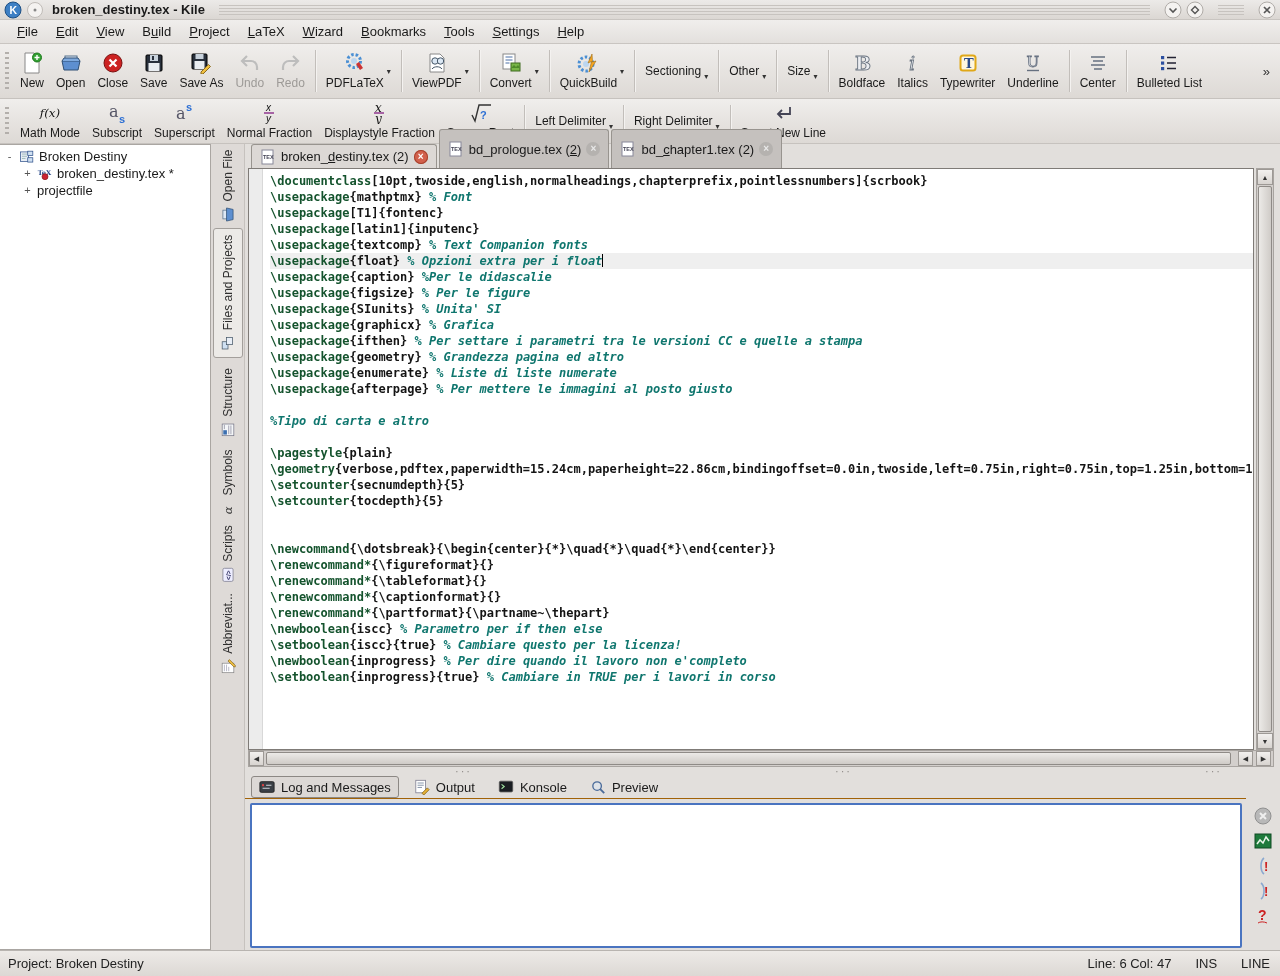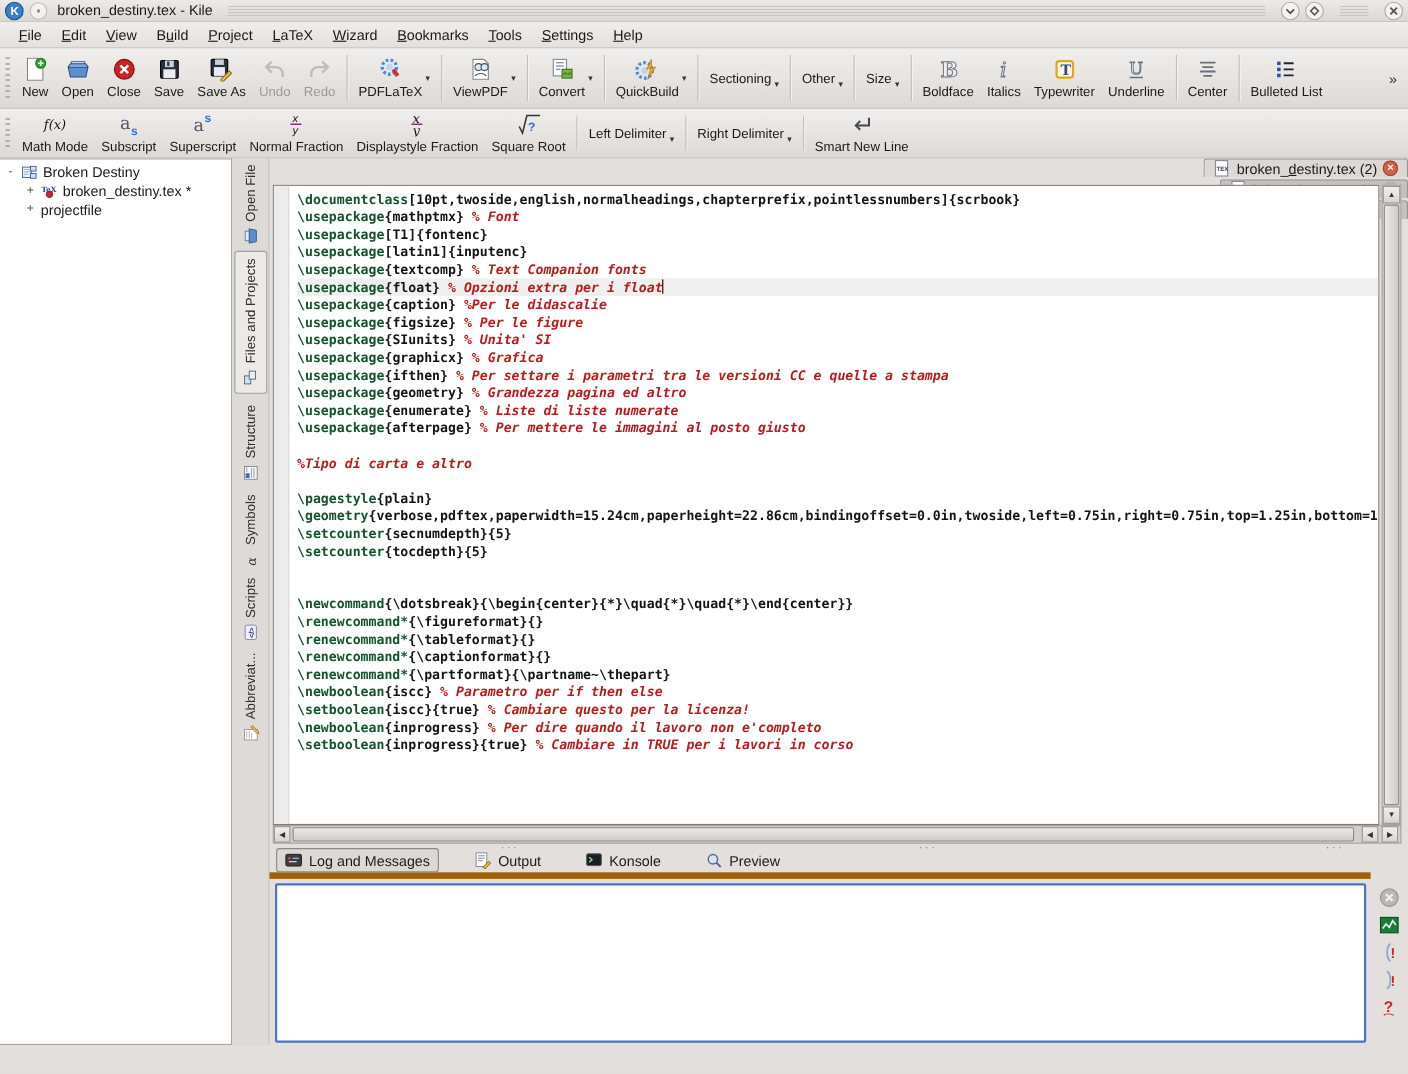--- a/index.html
+++ b/index.html
@@ -5,21 +5,21 @@
   * { box-sizing: border-box; }
   body { margin:0; width:1280px; height:976px; overflow:hidden;
          font-family:"Liberation Sans", sans-serif; font-size:13px; color:#1a1a1a;
          background:#e2dfdc; }
   .window { position:relative; width:1280px; height:976px; background:#e2dfdc; }
 
   
   .titlebar { position:absolute; left:0; top:0; width:1280px; height:20px;
               background:linear-gradient(#eceae8,#dbd7d3); display:flex; align-items:center;
               padding:0 4px; gap:4px; border-bottom:1px solid #c9c5c1; }
-  .wtitle { font-weight:normal; font-size:13px; margin-left:4px; white-space:nowrap; }
+  .wtitle { font-weight:bold; font-size:13px; margin-left:4px; white-space:nowrap; }
   .stripes { flex:1; height:10px; margin:0 10px;
              background:repeating-linear-gradient(to bottom,#c7c3bf 0 1px, rgba(0,0,0,0) 1px 3px); }
   .wbtn { width:18px; height:18px; flex:0 0 auto; cursor:default; }
   .wbtn svg { width:18px; height:18px; display:block; }
 
   
   .menubar { position:absolute; left:0; top:20px; width:1280px; height:24px;
              background:linear-gradient(#f0eeec,#e3e0dd); display:flex; align-items:center;
              padding-left:8px; border-bottom:1px solid #c9c5c1; }
   .mitem { padding:3px 9px; white-space:nowrap; }
@@ -54,59 +54,59 @@
   .exp { width:11px; text-align:center; font-size:11px; line-height:11px; color:#555; flex:0 0 auto; }
   .strip { position:absolute; left:211px; top:144px; width:34px; height:806px;
            background:#dedad7; border-right:1px solid #c6c2be; }
   .vtab { position:absolute; left:2px; width:30px; }
   .vtab.sel { background:#eceae7; border:1px solid #a39f9b; border-radius:3px; }
   .vrot { position:absolute; left:50%; top:50%; transform:translate(-50%,-50%) rotate(-90deg);
           display:flex; align-items:center; gap:5px; white-space:nowrap; font-size:12px; color:#2f2f2f; }
 
   
   .etabs { position:absolute; left:245px; top:144px; width:1035px; height:24px;
-           display:flex; align-items:flex-end; gap:2px; padding-left:6px;flex-direction:column; }
+           display:flex; align-items:flex-end; gap:2px; padding-left:6px; }
   .etab { height:39px; padding:0 8px; display:inline-flex; align-items:center; gap:5px;
           font-size:13px; background:#c5c1be; border:1px solid #98948f; border-bottom:none;
           border-radius:3px 3px 0 0; white-space:nowrap; }
   .etab.active { background:#dcd8d5; height:24px; }
   .etab u { text-decoration:underline; }
   .tclose { width:14px; height:14px; border-radius:50%; background:#b5b2af; color:#e9e9e9;
             font-size:10px; line-height:13px; text-align:center; font-weight:bold; }
   .tclose.red { background:#d2604c; color:#fff; box-shadow:inset 0 0 0 1px #a5402c; }
 
   .codeframe { position:absolute; left:248px; top:168px; width:1006px; height:582px;
                background:#fff; border:1px solid #7f7b77; }
   .iconborder { position:absolute; left:0; top:0; bottom:0; width:14px; background:#ececec;
                 border-right:1px solid #d8d8d8; }
   .code { position:absolute; left:15px; top:0; right:0; bottom:0; overflow:hidden;
           padding:4px 0 0 6px; font-family:"DejaVu Sans Mono", monospace; font-size:12px;
           font-weight:bold; line-height:16px; }
   .cl { height:16px; white-space:pre; }
   .cl.hl { background:#efefef; }
-  .k { color:#14532d; } .t { color:#141414; } .m { color:#b91c1c; font-style:italic; }
+  .k { color:#14532d; } .t { color:#141414; } .m { color:#0f766e; font-style:italic; }
   .caret { display:inline-block; width:1px; height:13px; background:#000; vertical-align:-2px; }
 
   .vscroll { position:absolute; left:1256px; top:168px; width:18px; height:582px;
              background:#d3cfcc; border:1px solid #a8a4a0; }
   .hscroll { position:absolute; left:248px; top:750px; width:1026px; height:17px;
              background:#d3cfcc; border:1px solid #a8a4a0; }
   .sarrow { position:absolute; background:linear-gradient(#f2f0ee,#d8d4d0); border:1px solid #9d9995;
             color:#333; font-size:7px; display:flex; align-items:center; justify-content:center; }
   .vthumb { position:absolute; left:1px; width:14px; background:linear-gradient(90deg,#eceae7,#cfcbc7);
             border:1px solid #8f8b87; border-radius:2px; }
   .hthumb { position:absolute; top:1px; height:13px; background:linear-gradient(#eceae7,#cfcbc7);
             border:1px solid #8f8b87; border-radius:2px; }
 
   
   .splitter { position:absolute; left:245px; top:767px; width:1035px; height:9px; }
   .splitter span { position:absolute; top:-2px; color:#908c88; font-size:11px; letter-spacing:2px; }
   .btabs { position:absolute; left:245px; top:776px; width:1001px; height:23px;
-           display:flex; align-items:flex-end; gap:24px; padding-left:6px;
-           border-bottom:6px solid #a16207; }
+           display:flex; align-items:center; gap:7px; padding-left:6px;
+           border-bottom:1px solid #a16207; }
   .btab { display:inline-flex; align-items:center; gap:6px; font-size:13px; padding:2px 7px;
           border:1px solid transparent; white-space:nowrap; }
   .btab.active { border:1px solid #8c8884; border-radius:3px; background:#dcd8d5; }
   .logpanel { position:absolute; left:250px; top:803px; width:992px; height:145px;
               background:#fff; border:2px solid #4a74c0; border-radius:2px; }
   .sidetb { position:absolute; left:1250px; top:806px; width:26px; display:flex;
             flex-direction:column; gap:5px; align-items:center; }
   .sibtn .icn svg { width:20px; height:20px; }
 
   
@@ -735,14 +735,22 @@
       <div class="sibtn"><span class="icn"><svg viewBox="0 0 20 20">
             <path d="M8 2c4 3 4 13 0 16" fill="none" stroke="#8aa8d0" stroke-width="1.6"></path>
             <text x="11" y="15" font-size="13" font-weight="bold" fill="#c22">!</text>
           </svg></span></div>
       <div class="sibtn"><span class="icn"><svg viewBox="0 0 20 20">
             <text x="5" y="14" font-size="14" font-weight="bold" fill="#c22">?</text>
             <path d="M5 17c2-1.5 6-1.5 9 0" stroke="#c22" fill="none"></path>
           </svg></span></div>
     </div>
 
+  <div class="statusbar">
+    <span>Project: Broken Destiny</span>
+    <span class="sright">
+      <span>Line: 6 Col: 47</span>
+      <span>INS</span>
+      <span>LINE</span>
+    </span>
+  </div>
 
 </div>
 
 </body></html>

